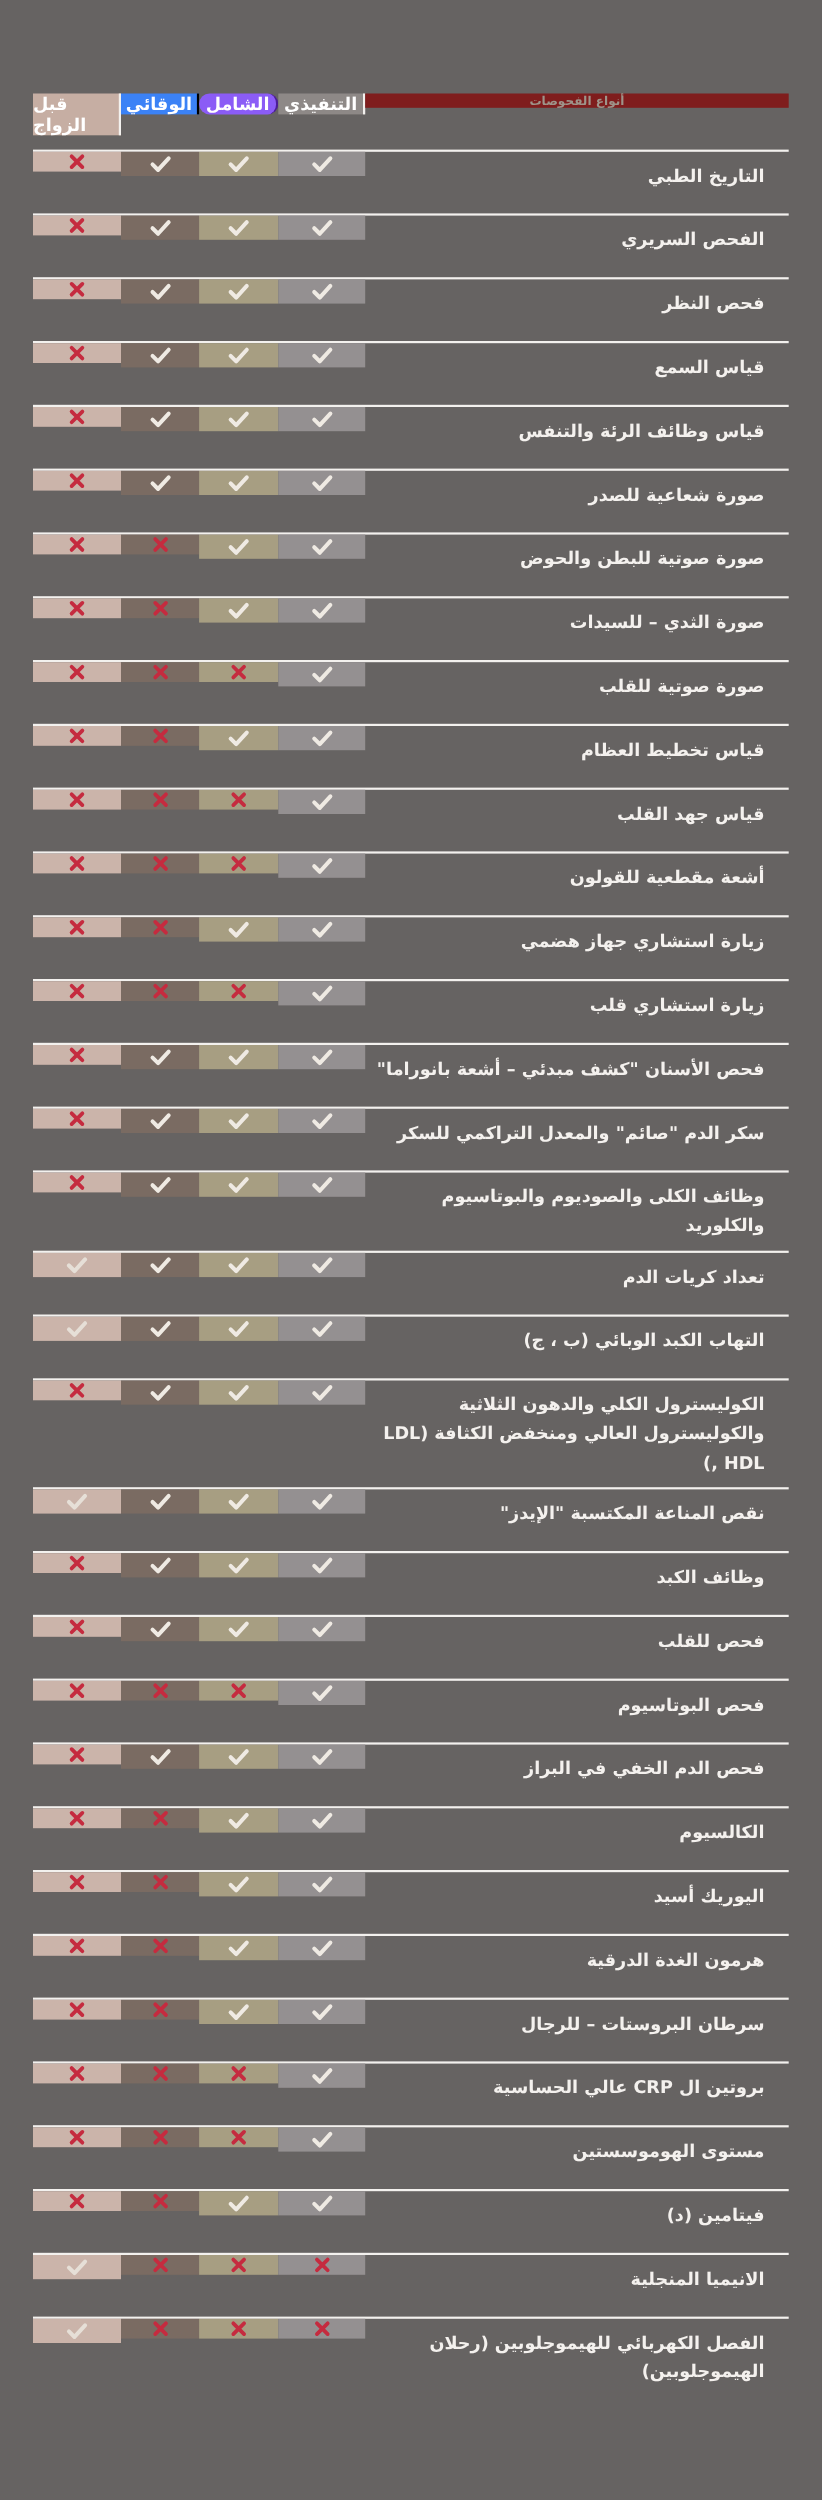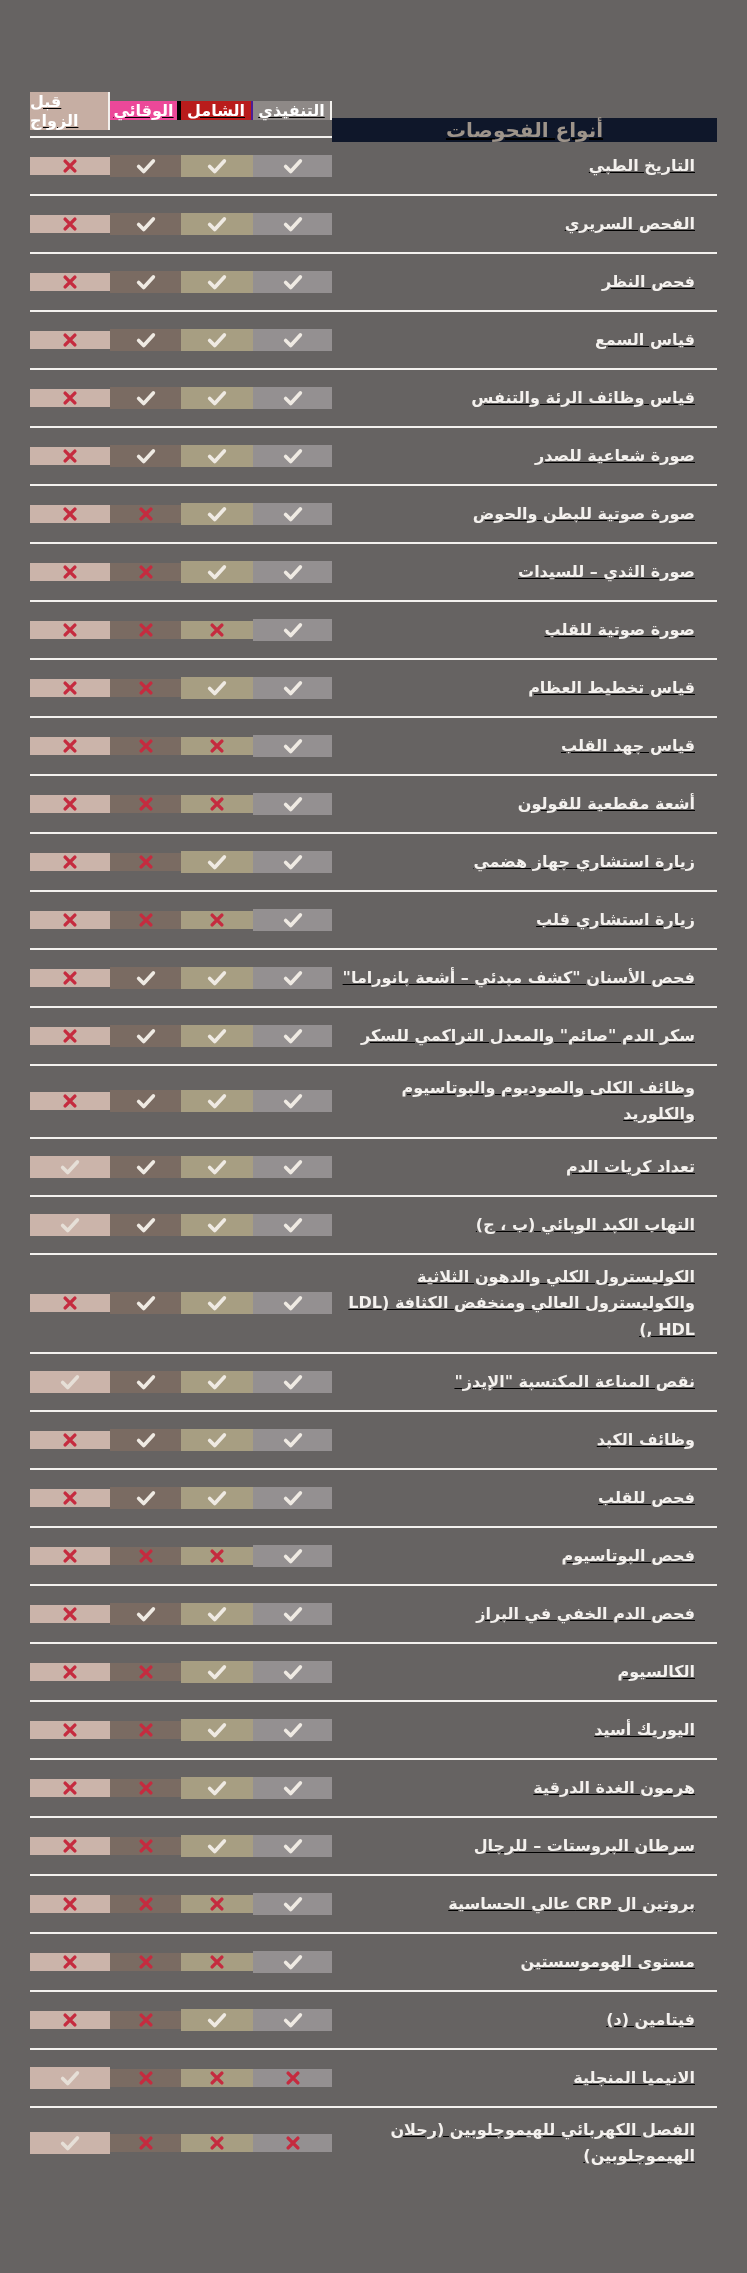--- a/index.html
+++ b/index.html
@@ -8,25 +8,24 @@
     background:#666362;
     font-family:"DejaVu Sans","Liberation Sans",sans-serif;
     overflow:hidden;
     position:relative;
   }
   .page{position:absolute;inset:0;background:#666362;}
   .pkg-table{
     position:absolute;top:85px;left:30px;width:687px;
   }
   .row{
-    display:flex;align-items:center;
+    display:flex;align-items:flex-start;
     border-bottom:2px solid #f3f1ee;
     min-height:58px;
     box-sizing:border-box;
-    text-decoration:underline;
   }
   #rows-container .row:last-child{border-bottom:none;}
   .cell{
     display:flex;align-items:center;justify-content:center;
     box-sizing:border-box;
     flex-shrink:0;
   }
   
   .col-premarital{width:80px;}
   .col-preventive{width:71px;}
@@ -36,24 +35,24 @@
   
   .row.body .col-premarital{background:#cbb4aa;}
   .row.body .col-preventive{background:#7a6b62;}
   .row.body .col-comprehensive{background:#a79e82;}
   .row.body .col-executive{background:#949091;}
   .row.body .col-tests{background:transparent;justify-content:flex-end;padding:9px 22px 9px 10px;}
   
   .row.header{min-height:53px;height:53px;}
   .row.header .cell{font-weight:700;font-size:16px;color:#ffffff;}
   .row.header .col-premarital{background:#c6aea3;border-right:2px solid #f3f1ee;}
-  .row.header .col-preventive{background:#ec4899;border-right:4px solid #000000;}
-  .row.header .col-comprehensive{background:#b91c1c;border-right:2px solid #4c1d95;}
+  .row.header .col-preventive{background:#3b82f6;border-right:2px solid #000000;}
+  .row.header .col-comprehensive{background:#8b5cf6;border-right:2px solid #4c1d95;border-radius:15px;}
   .row.header .col-executive{background:#8e8987;border-right:2px solid #f3f1ee;}
-  .row.header .col-tests{background:#0f172a;color:#9e948a;justify-content:center;font-size:20px;margin-top:38px;}
+  .row.header .col-tests{background:#7f1d1d;color:#9e948a;justify-content:center;font-size:11px;}
   .name-text{
     direction:rtl;
     text-align:right;
     color:#f4f1ee;
     font-weight:700;
     font-size:16px;
     line-height:1.65;
   }
   
   .mark-cell svg{display:block;}

